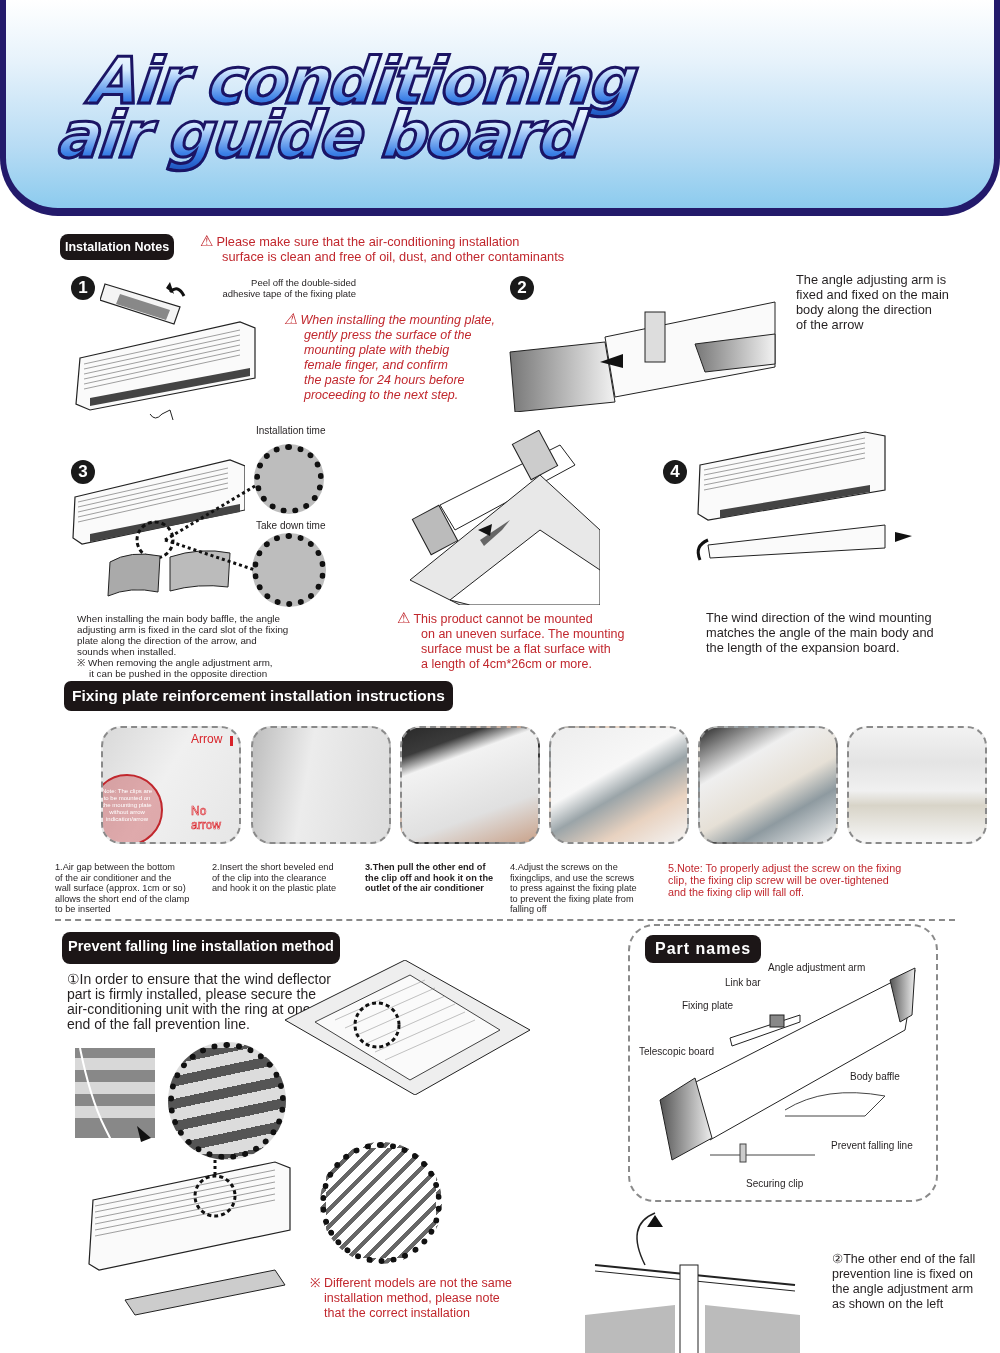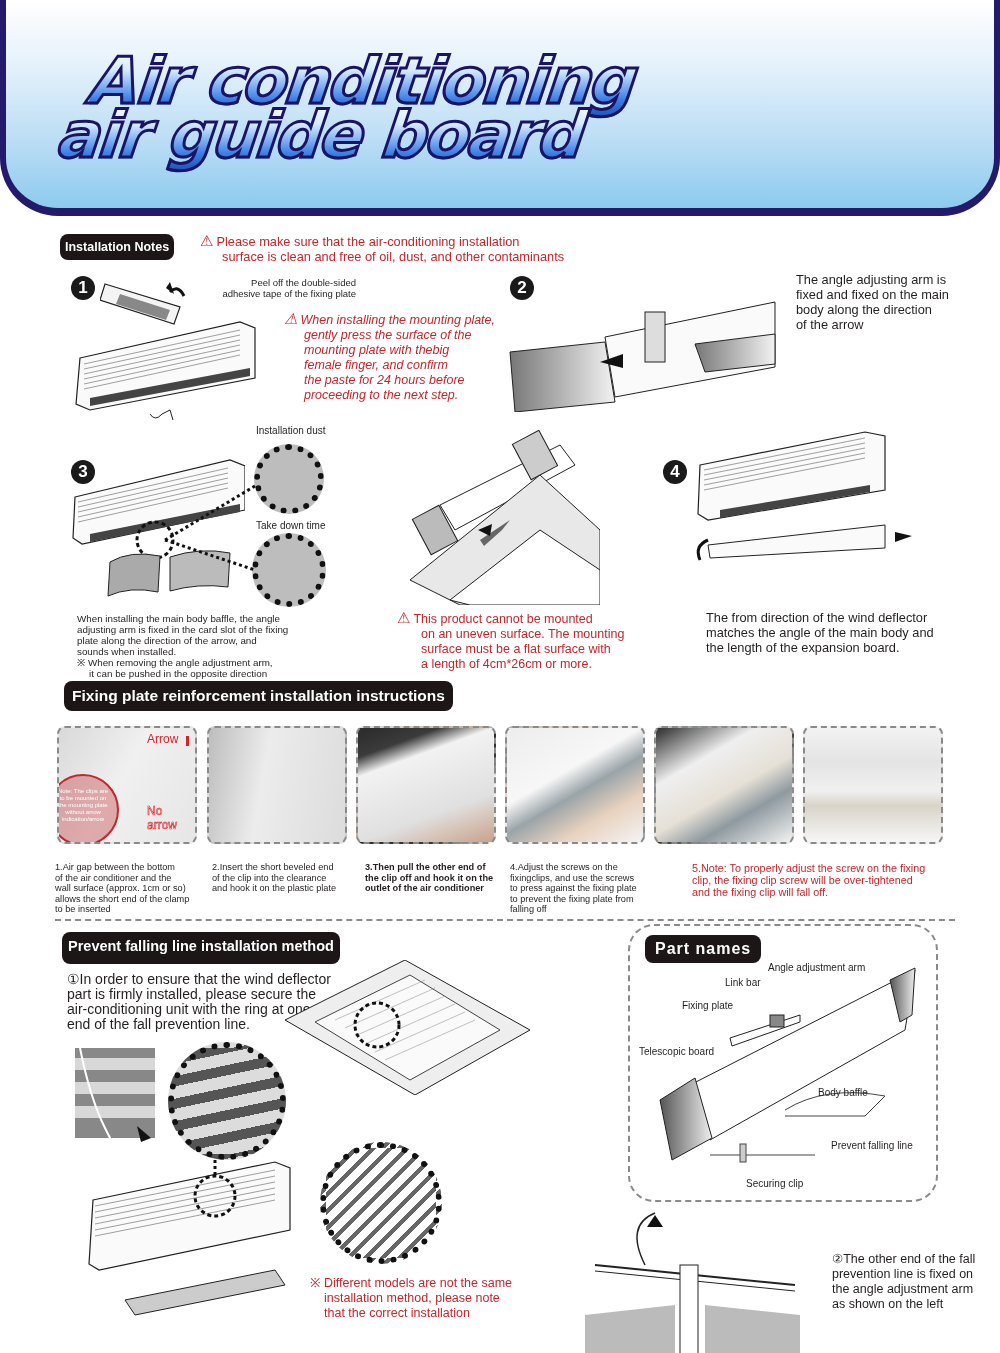--- a/index.html
+++ b/index.html
@@ -46,21 +46,21 @@
   .step-num {
     position: absolute; width: 24px; height: 24px; border-radius: 50%; background: #1a1a1a; color: #fff;
     font-size: 17px; font-weight: bold; text-align: center; line-height: 24px;
   }
   .illus { position: absolute; }
   .dashed-circle { position: absolute; border-radius: 50%; border: 6px dotted #111; background: #bdbdbd; }
 
   
   .photo {
     position: absolute; top: 726px; width: 140px; height: 118px; border: 2px dashed #8a8a8a;
-    border-radius: 8px; overflow: hidden;
+    border-radius: 20px; overflow: hidden; margin-left: 44px;
   }
   .photo-caption { position: absolute; top: 862px; font-size: 9.2px; line-height: 10.5px; }
   .strip-line { position: absolute; left: 55px; top: 919px; width: 900px; border-top: 2px dashed #8a8a8a; }
 
   
   .parts-box {
     position: absolute; left: 628px; top: 924px; width: 310px; height: 278px;
     border: 2px dashed #8a8a8a; border-radius: 26px;
   }
   .part-label { position: absolute; font-size: 10px; color: #231f20; white-space: nowrap; }
@@ -127,21 +127,21 @@
   <polygon points="95,80 118,72 118,86" fill="#111"></polygon>
   <rect x="140" y="30" width="20" height="50" fill="#ddd" stroke="#222"></rect>
 </svg>
 <div class="note" style="left:796px; top:272px; font-size:12.8px;">
   <div>The angle adjusting arm is</div>
   <div>fixed and fixed on the main</div>
   <div>body along the direction</div>
   <div>of the arrow</div>
 </div>
 
-<div class="small" style="left:256px; top:425px; font-size:10px;">Installation dust</div>
+<div class="small" style="left:256px; top:425px; font-size:10px;">Installation time</div>
 <div class="step-num" style="left:71px; top:460px;">3</div>
 <svg class="illus" style="left:70px; top:452px;" width="175" height="150">
   <polygon points="5,45 160,8 175,14 175,58 12,92 3,86" fill="#fafafa" stroke="#222" stroke-width="1.2"></polygon>
   <g stroke="#777" stroke-width="0.7">
     <line x1="8" y1="50" x2="158" y2="16"></line>
       <line x1="8" y1="55" x2="158" y2="21"></line>
       <line x1="8" y1="60" x2="158" y2="26"></line>
     <line x1="8" y1="65" x2="158" y2="31"></line>
       <line x1="8" y1="70" x2="158" y2="36"></line>
   </g>
@@ -194,26 +194,26 @@
       <line x1="14" y1="50" x2="175" y2="18"></line>
     <line x1="14" y1="55" x2="175" y2="23"></line>
       <line x1="14" y1="60" x2="175" y2="28"></line>
   </g>
   <polygon points="30,80 180,55 180,62 30,88" fill="#444"></polygon>
   <polygon points="18,115 195,95 195,118 20,128" fill="#fafafa" stroke="#222"></polygon>
   <path d="M10 130 q-6 -14 8 -20" stroke="#111" stroke-width="3" fill="none"></path>
   <polygon points="205,102 222,106 205,112" fill="#111"></polygon>
 </svg>
 <div class="note" style="left:706px; top:610px; font-size:12.8px;">
-  <div>The from direction of the wind deflector</div>
+  <div>The wind direction of the wind mounting</div>
   <div>matches the angle of the main body and</div>
   <div>the length of the expansion board.</div>
 </div>
 
-<div class="pill" style="left:64px; top:681px; height:30px; padding:0 8px; font-size:15.5px; line-height:30px;">Fixing plate reinforcement installation instructions</div>
+<div class="pill" style="left:64px; top:681px; height:30px; padding:0 8px; font-size:15.5px; line-height:30px;border-radius:7px;">Fixing plate reinforcement installation instructions</div>
 
 <div class="photo" style="left:57px; background:linear-gradient(120deg,#d9d9d9 0%,#f0f0f0 45%,#e6e6e6 100%);">
   <div style="position:absolute; left:88px; top:4px; font-size:12px; color:#d8232a;">Arrow</div>
   <div style="position:absolute; left:127px; top:8px; width:3px; height:10px; background:#d8232a;"></div>
   <div style="position:absolute; left:88px; top:76px; font-size:12px; color:#fff; -webkit-text-stroke:0.6px #d8232a;">No arrow</div>
   <div style="position:absolute; left:-12px; top:46px; width:72px; height:72px; border-radius:50%; border:2px solid #c1272d; background:rgba(193,39,45,0.35); font-size:6px; color:#fff; text-align:center; padding:12px 6px; line-height:7px;">Note: The clips are to be mounted on the mounting plate without arrow indication/arrow</div>
 </div>
 <div class="photo" style="left:207px; background:linear-gradient(100deg,#bdbdbd 0%,#ececec 40%,#dcdcdc 100%);"></div>
 <div class="photo" style="left:356px; background:linear-gradient(160deg,#2a2a2a 0%,#3b3b3b 18%,#f2f2f2 30%,#e0e0e0 70%,#c9a28a 100%);"></div>
 <div class="photo" style="left:505px; background:linear-gradient(150deg,#ededed 0%,#f7f7f7 40%,#9aa4a8 55%,#e8d2c0 75%,#f4f4f4 100%);"></div>
@@ -237,21 +237,21 @@
   <div>the clip off and hook it on the</div>
   <div>outlet of the air conditioner</div>
 </div>
 <div class="photo-caption" style="left:510px;">
   <div>4.Adjust the screws on the</div>
   <div>fixingclips, and use the screws</div>
   <div>to press against the fixing plate</div>
   <div>to prevent the fixing plate from</div>
   <div>falling off</div>
 </div>
-<div class="photo-caption red" style="left:668px; font-size:10.8px; line-height:12px;margin-left:24px;">
+<div class="photo-caption red" style="left:668px; font-size:10.8px; line-height:12px;">
   <div>5.Note: To properly adjust the screw on the fixing</div>
   <div>clip, the fixing clip screw will be over-tightened</div>
   <div>and the fixing clip will fall off.</div>
 </div>
 <div class="strip-line"></div>
 
 <div class="pill" style="left:62px; top:932px; height:32px; padding:0 6px; font-size:14.5px; line-height:28px;">Prevent falling line installation method</div>
 <div class="note" style="left:67px; top:972px; font-size:14px; line-height:15px;">
   <div>①In order to ensure that the wind deflector</div>
   <div>part is firmly installed, please secure the</div>
@@ -336,15 +336,15 @@
   <polygon points="80,78 150,55 150,62 82,86" fill="#fff" stroke="#222"></polygon>
   <rect x="120" y="55" width="14" height="12" fill="#888" stroke="#222"></rect>
   <path d="M135 150 q40 -25 100 -14 l-20 20 q-40 0 -80 0" stroke="#444" fill="none"></path>
   <line x1="60" y1="195" x2="165" y2="195" stroke="#444"></line>
   <rect x="90" y="184" width="6" height="18" fill="#ccc" stroke="#444"></rect>
 </svg>
 <div class="part-label" style="left:768px; top:962px;">Angle adjustment arm</div>
 <div class="part-label" style="left:725px; top:977px;">Link bar</div>
 <div class="part-label" style="left:682px; top:1000px;">Fixing plate</div>
 <div class="part-label" style="left:639px; top:1046px;">Telescopic board</div>
-<div class="part-label" style="left:818px; top:1071px;margin-top:16px;">Body baffle</div>
+<div class="part-label" style="left:850px; top:1071px;">Body baffle</div>
 <div class="part-label" style="left:831px; top:1140px;">Prevent falling line</div>
 <div class="part-label" style="left:746px; top:1178px;">Securing clip</div>
 
 </body></html>

